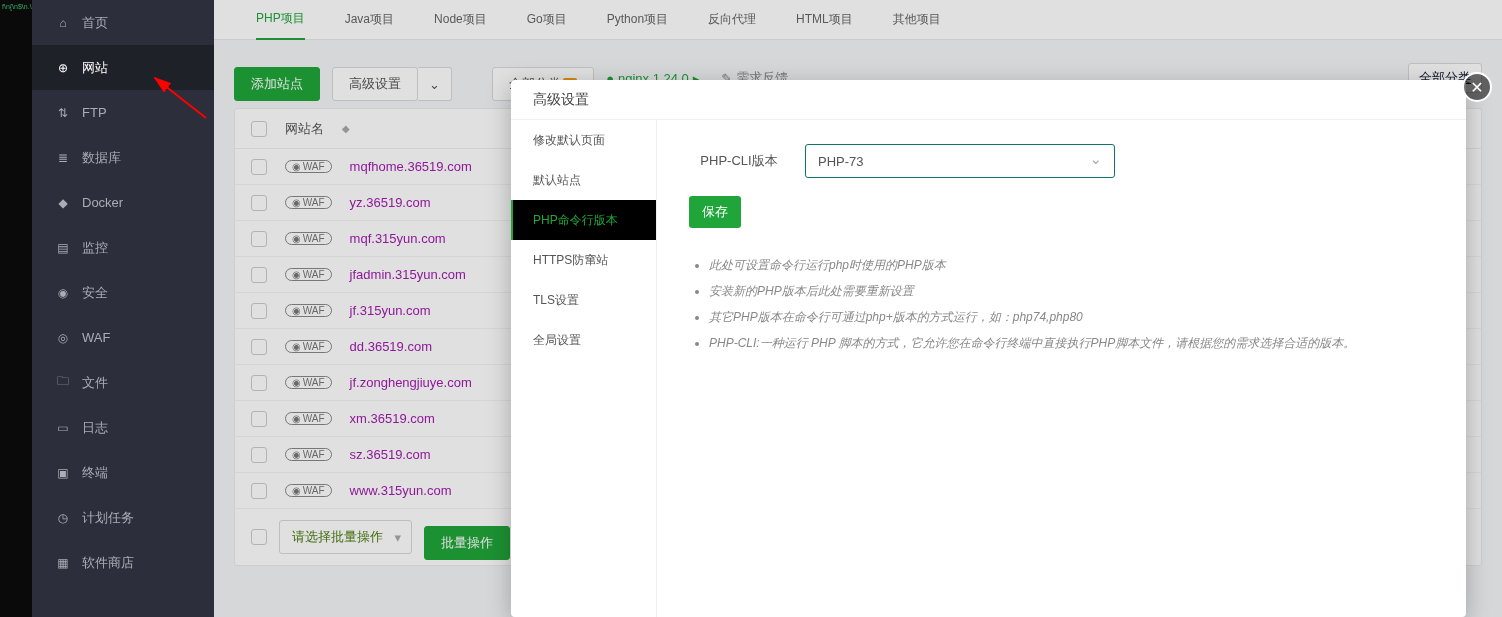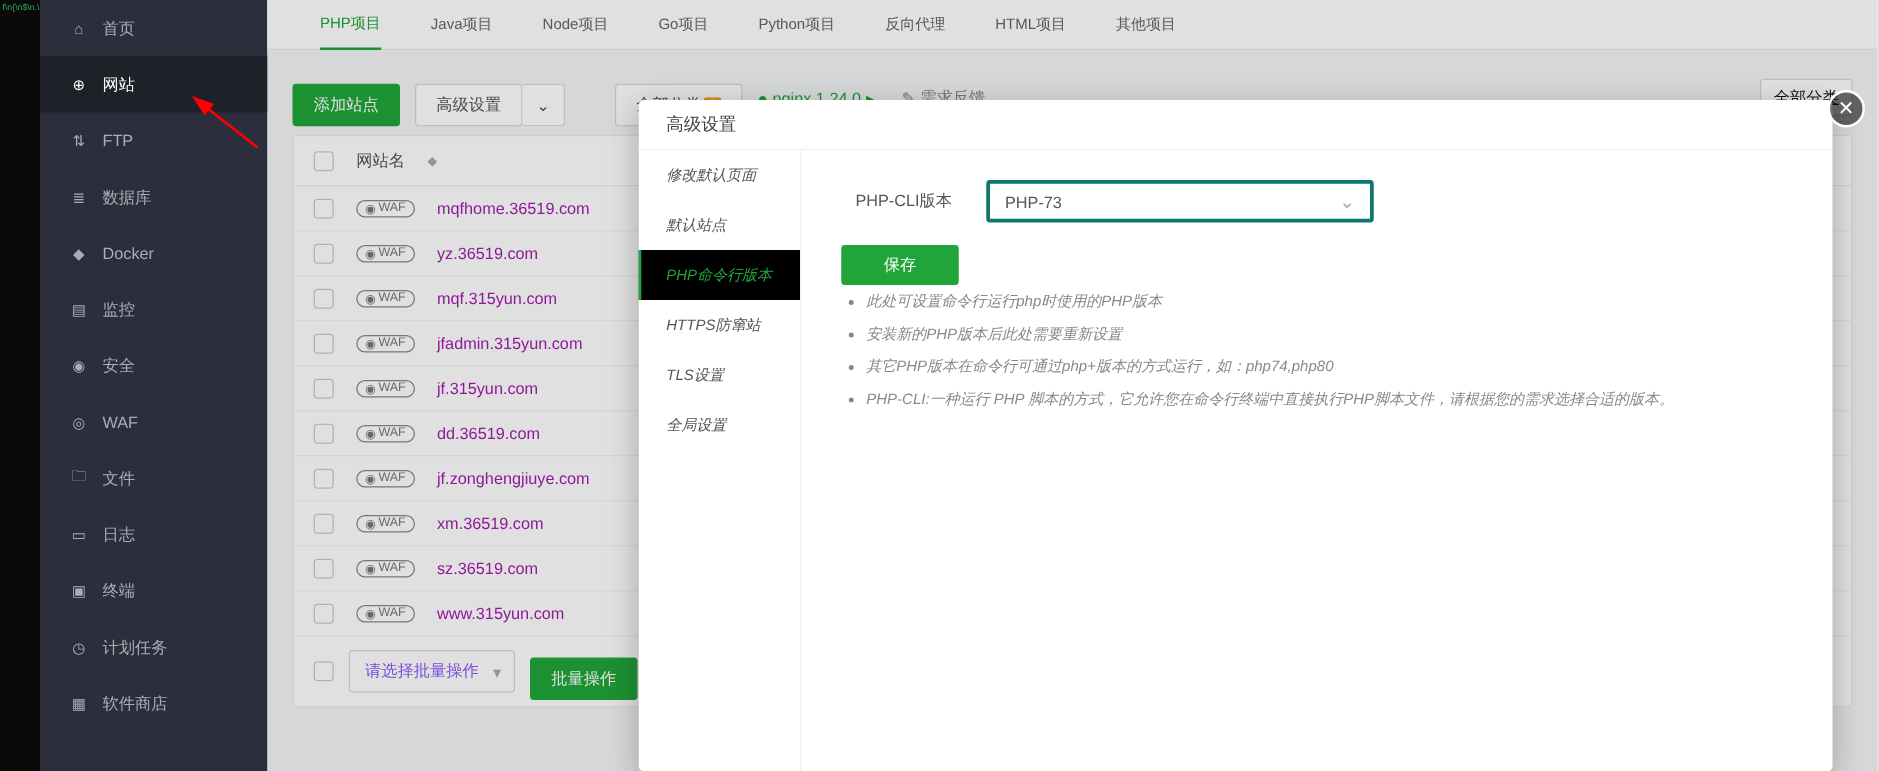--- a/index.html
+++ b/index.html
@@ -30,40 +30,40 @@
     .toolbar-link { color: #888; font-size: 13px; display: inline-flex; align-items: center; gap: 4px; margin-left: 10px; }
     .toolbar-right { margin-left: auto; color: #0f172a; font-size: 13px; border: 1px solid #d9d9d9; height: 30px; display: flex; align-items: center; padding: 0 10px; border-radius: 3px; background: #fff; text-decoration: underline; }
 
     .panel { background: #fff; margin: 0 20px; border: 1px solid #ebebeb; border-radius: 3px; }
     .thead { height: 40px; display: flex; align-items: center; border-bottom: 1px solid #eee; padding: 0 16px; font-size: 13px; color: #555; gap: 18px; }
     .trow { height: 36px; display: flex; align-items: center; border-bottom: 1px solid #f3f3f3; padding: 0 16px; font-size: 13px; color: #555; gap: 18px; }
     .chk { width: 16px; height: 16px; border: 1px solid #ccc; border-radius: 3px; background: #fff; cursor: pointer; }
     .waf-badge { border: 1px solid #888; border-radius: 10px; padding: 0 6px; font-size: 10px; color: #777; display: inline-flex; align-items: center; gap: 2px; }
     .sitename { color: #a21caf; }
     .tfoot { height: 56px; display: flex; align-items: center; padding: 0 16px; gap: 12px; }
-    .select-op { height: 34px; border: 1px solid #d9d9d9; border-radius: 3px; background: #fff; padding: 0 28px 0 12px; color: #8b5cf6; font-size: 13px; display: flex; align-items: center; position: relative; min-width: 130px; }
+    .select-op { height: 34px; border: 1px solid #d9d9d9; border-radius: 3px; background: #fff; padding: 0 28px 0 12px; color: #4d7c0f; font-size: 13px; display: flex; align-items: center; position: relative; min-width: 130px; }
     .select-op::after { content: "▾"; position: absolute; right: 10px; color: #aaa; }
     .paginator { position: absolute; right: 40px; bottom: 78px; color: #999; font-size: 12px; }
     
     
     .dim { position: absolute; inset: 0; background: rgba(0,0,0,0.12); }
     
     
     .modal { position: absolute; left: 511px; top: 80px; width: 955px; height: 537px; background: #fff; border-radius: 4px; box-shadow: 0 6px 24px rgba(0,0,0,0.25); z-index: 50; }
     .modal-title { height: 40px; display: flex; align-items: center; padding-left: 22px; font-size: 14px; color: #444; border-bottom: 1px solid #f0f0f0; }
     .modal-body { display: flex; height: calc(100% - 40px); }
-    .modal-nav { width: 130px; border-right: 1px solid #f0f0f0; font-style: italic; }
+    .modal-nav { width: 146px; border-right: 1px solid #f0f0f0; }
     .mnav-item { height: 40px; display: flex; align-items: center; padding-left: 20px; font-size: 12px; color: #555; cursor: pointer; border-left: 2px solid transparent;}
     .mnav-item.sel { color: #20a53a; border-left-color: #20a53a; background: #000000; }
     .modal-content { flex: 1; padding: 24px 32px; font-size: 13px; color: #555; }
     .form-row { display: flex; align-items: center; gap: 16px; margin-bottom: 18px; }
     .form-label { width: 100px; text-align: center; color: #555; }
-    .select { height: 34px; width: 310px; border: 3px solid #0f766e; border-radius: 3px; background: #fff; padding: 0 28px 0 12px; color: #555; font-size: 13px; display: flex; align-items: center; position: relative; cursor: pointer; }
+    .select { height: 34px; width: 310px; border: 1px solid #0f766e; border-radius: 3px; background: #fff; padding: 0 28px 0 12px; color: #555; font-size: 13px; display: flex; align-items: center; position: relative; cursor: pointer; }
     .select::after { content: "⌄"; position: absolute; right: 12px; color: #aaa; font-size: 15px; top: 5px; }
-    .save-btn { background: #20a53a; color: #fff; border: none; height: 32px; padding: 0 34px; border-radius: 3px; cursor: pointer; font-size: 13px; }
+    .save-btn { background: #20a53a; color: #fff; border: none; height: 32px; padding: 0 13px; border-radius: 3px; cursor: pointer; font-size: 13px; margin-bottom: 24px; }
     .help { list-style: disc; padding-left: 20px; color: #888; font-size: 12px; line-height: 26px; font-style: italic; }
     .close-btn { position: absolute; right: -26px; top: -8px; width: 30px; height: 30px; border-radius: 50%; border: 2px solid #fff; background: rgba(0,0,0,0.55); color: #fff; display: flex; align-items: center; justify-content: center; cursor: pointer; font-size: 16px; z-index: 60;}
     
     
     .arrows { position: absolute; inset: 0; pointer-events: none; z-index: 100; }
     .arrow-line { stroke: #ff0000; stroke-width: 2; fill: none; marker-end: url(#ah); }
   </style>
 </head>
 <body>
 

